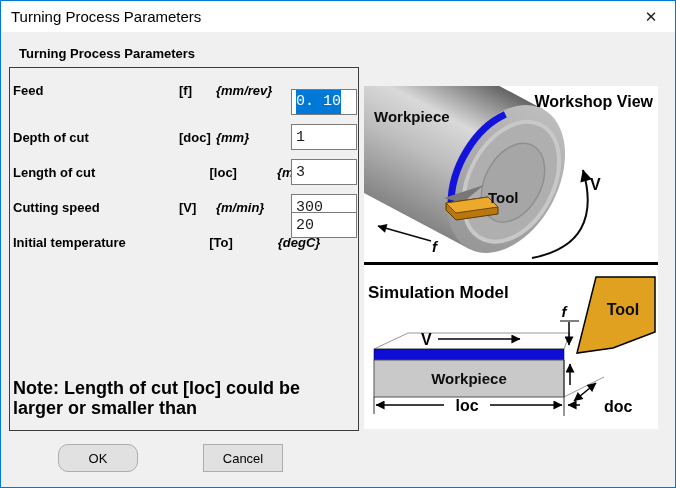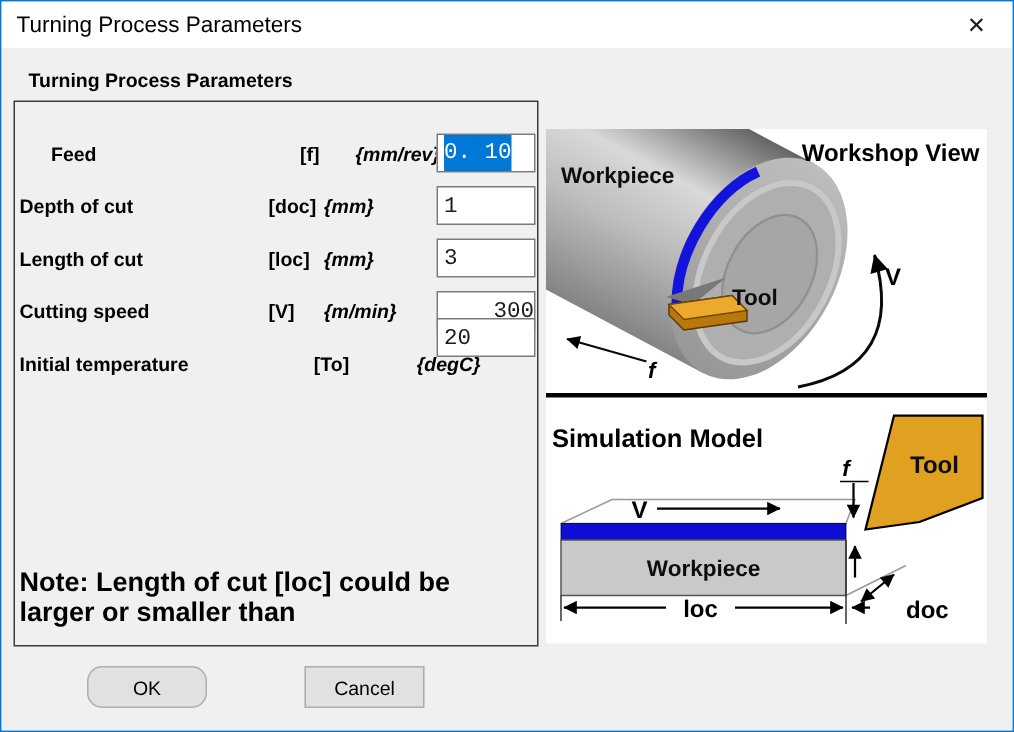--- a/index.html
+++ b/index.html
@@ -34,21 +34,21 @@
     position:absolute; left:8px; top:66px; width:350px; height:364px;
     border:1px solid #3c3c3c;
   }
   .form-row {
     position:absolute; left:12px; height:26px; width:336px;
     display:flex; align-items:center;
   }
   .form-row .lbl   { width:166px; font-size:13px; font-weight:bold; color:#000; }
   .form-row .sym   { width:37px;  font-size:13px; font-weight:bold; color:#000; }
   .form-row .unit  { width:72px;  font-size:13px; font-weight:bold; color:#000;font-style:italic; }
-  .row-0 { top:88px;margin-left:21px; }  .row-1 { top:123px; } .row-2 { top:158px; }
+  .row-0 { top:76px; }  .row-1 { top:123px; } .row-2 { top:158px;justify-content:space-between; }
   .row-3 { top:193px; } .row-4 { top:228px;gap:32px; }
   .field {
     position:absolute; left:290px; width:66px; height:26px;
     border:1px solid #7b7b7b; background:#fff;
     font-family:"Liberation Mono", monospace; font-size:15px; color:#1a1a1a;
     padding:0 0 0 4px; line-height:24px;
   }
   input.field { outline:none; }
   .field.fake { display:flex; align-items:center; }
   .field .sel { background:#0078d7; color:#fff; }
@@ -110,21 +110,21 @@
     <span class="sym">[loc]</span>
     <span class="unit">{mm}</span>
   </div>
   <input class="field" style="top: 158px;" value="3">
 
   <div class="form-row row-3">
     <span class="lbl">Cutting speed</span>
     <span class="sym">[V]</span>
     <span class="unit">{m/min}</span>
   </div>
-  <input class="field" style="top: 193px; text-align: right;" value="300">
+  <input class="field" style="top: 193px;" value="300">
 
   <div class="form-row row-4">
     <span class="lbl">Initial temperature</span>
     <span class="sym">[To]</span>
     <span class="unit">{degC}</span>
   </div>
   <input class="field" style="top: 211px;" value="20">
 
   <div class="note">
     <div>Note: Length of cut [loc] could be larger or smaller than</div>

